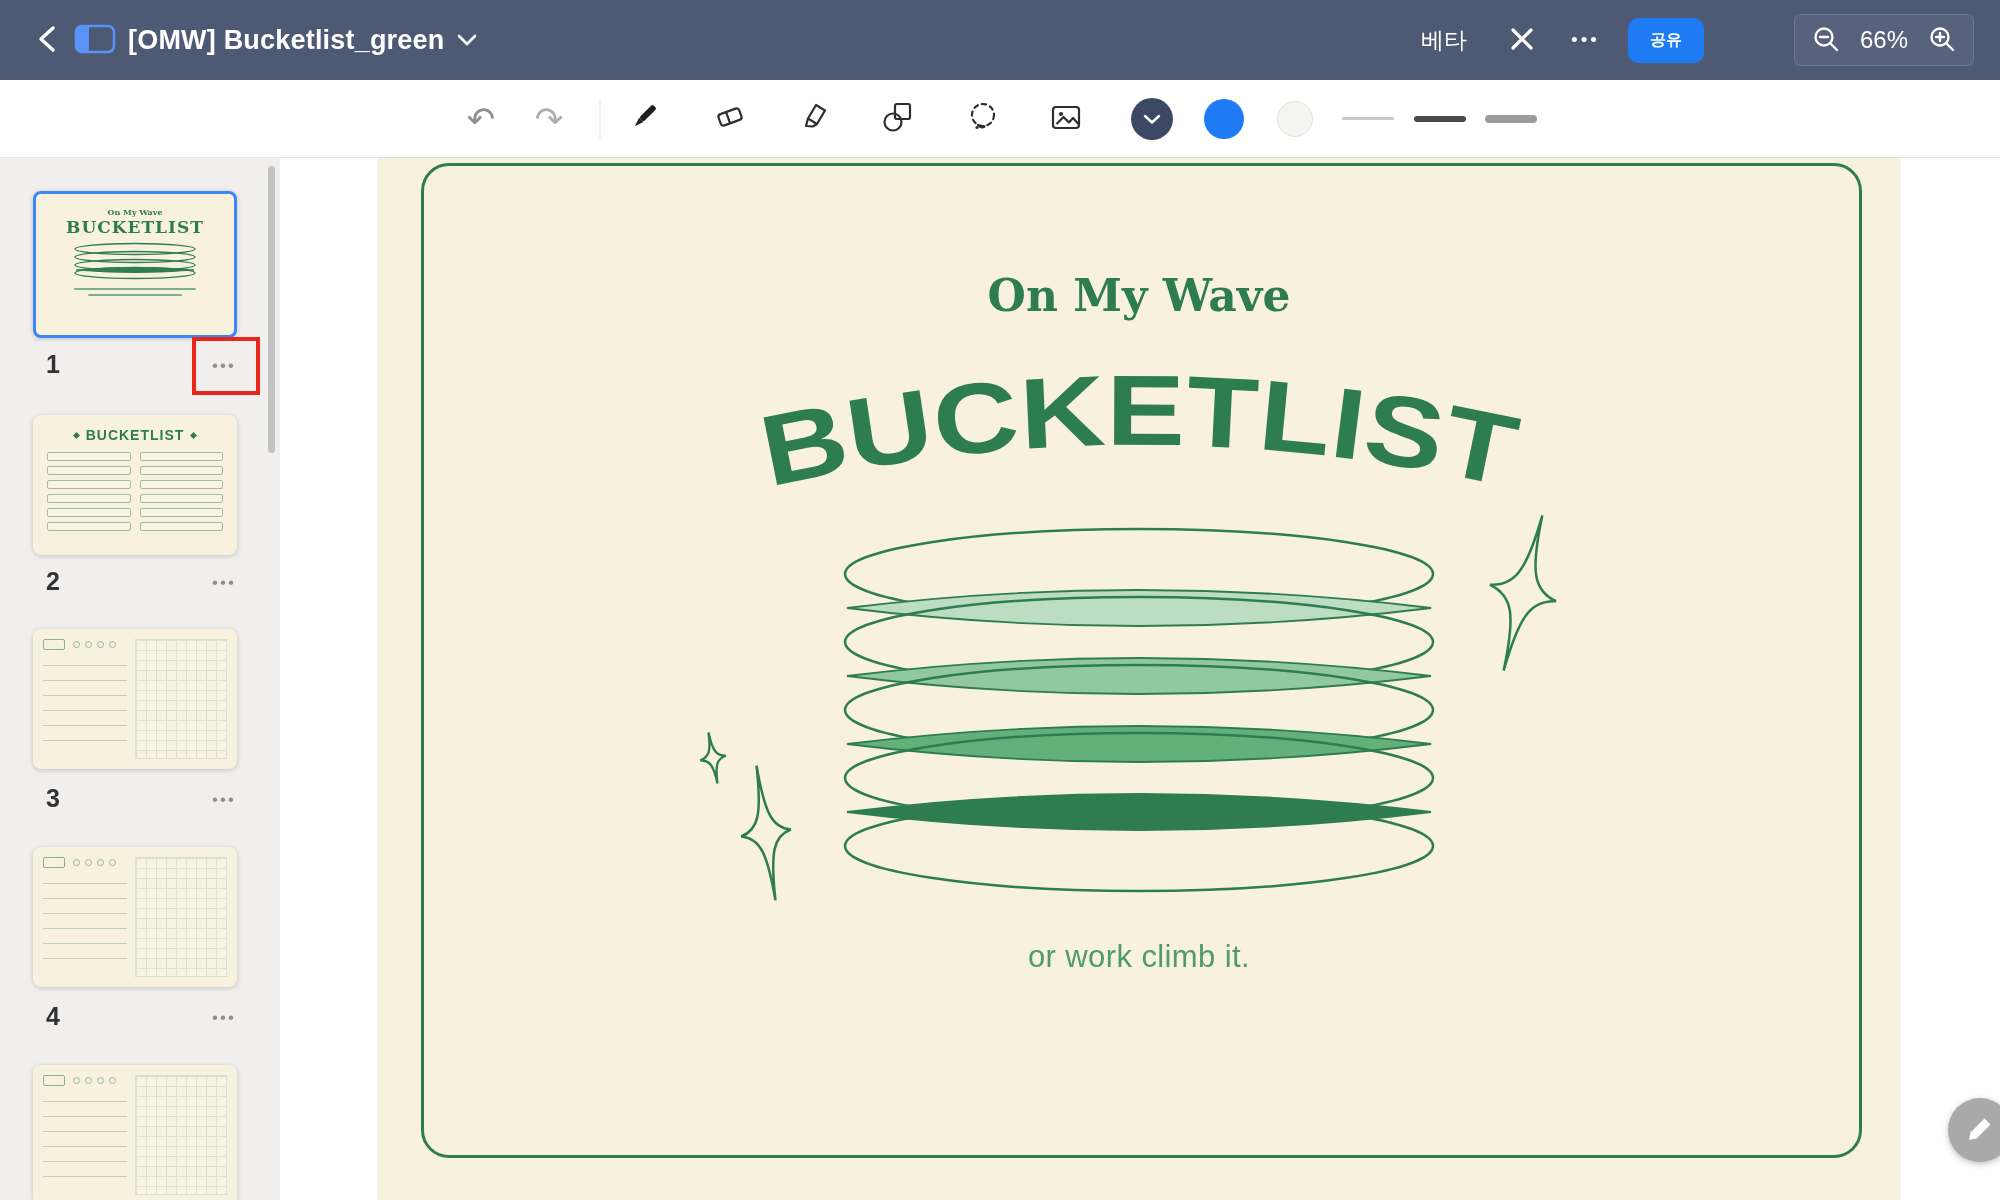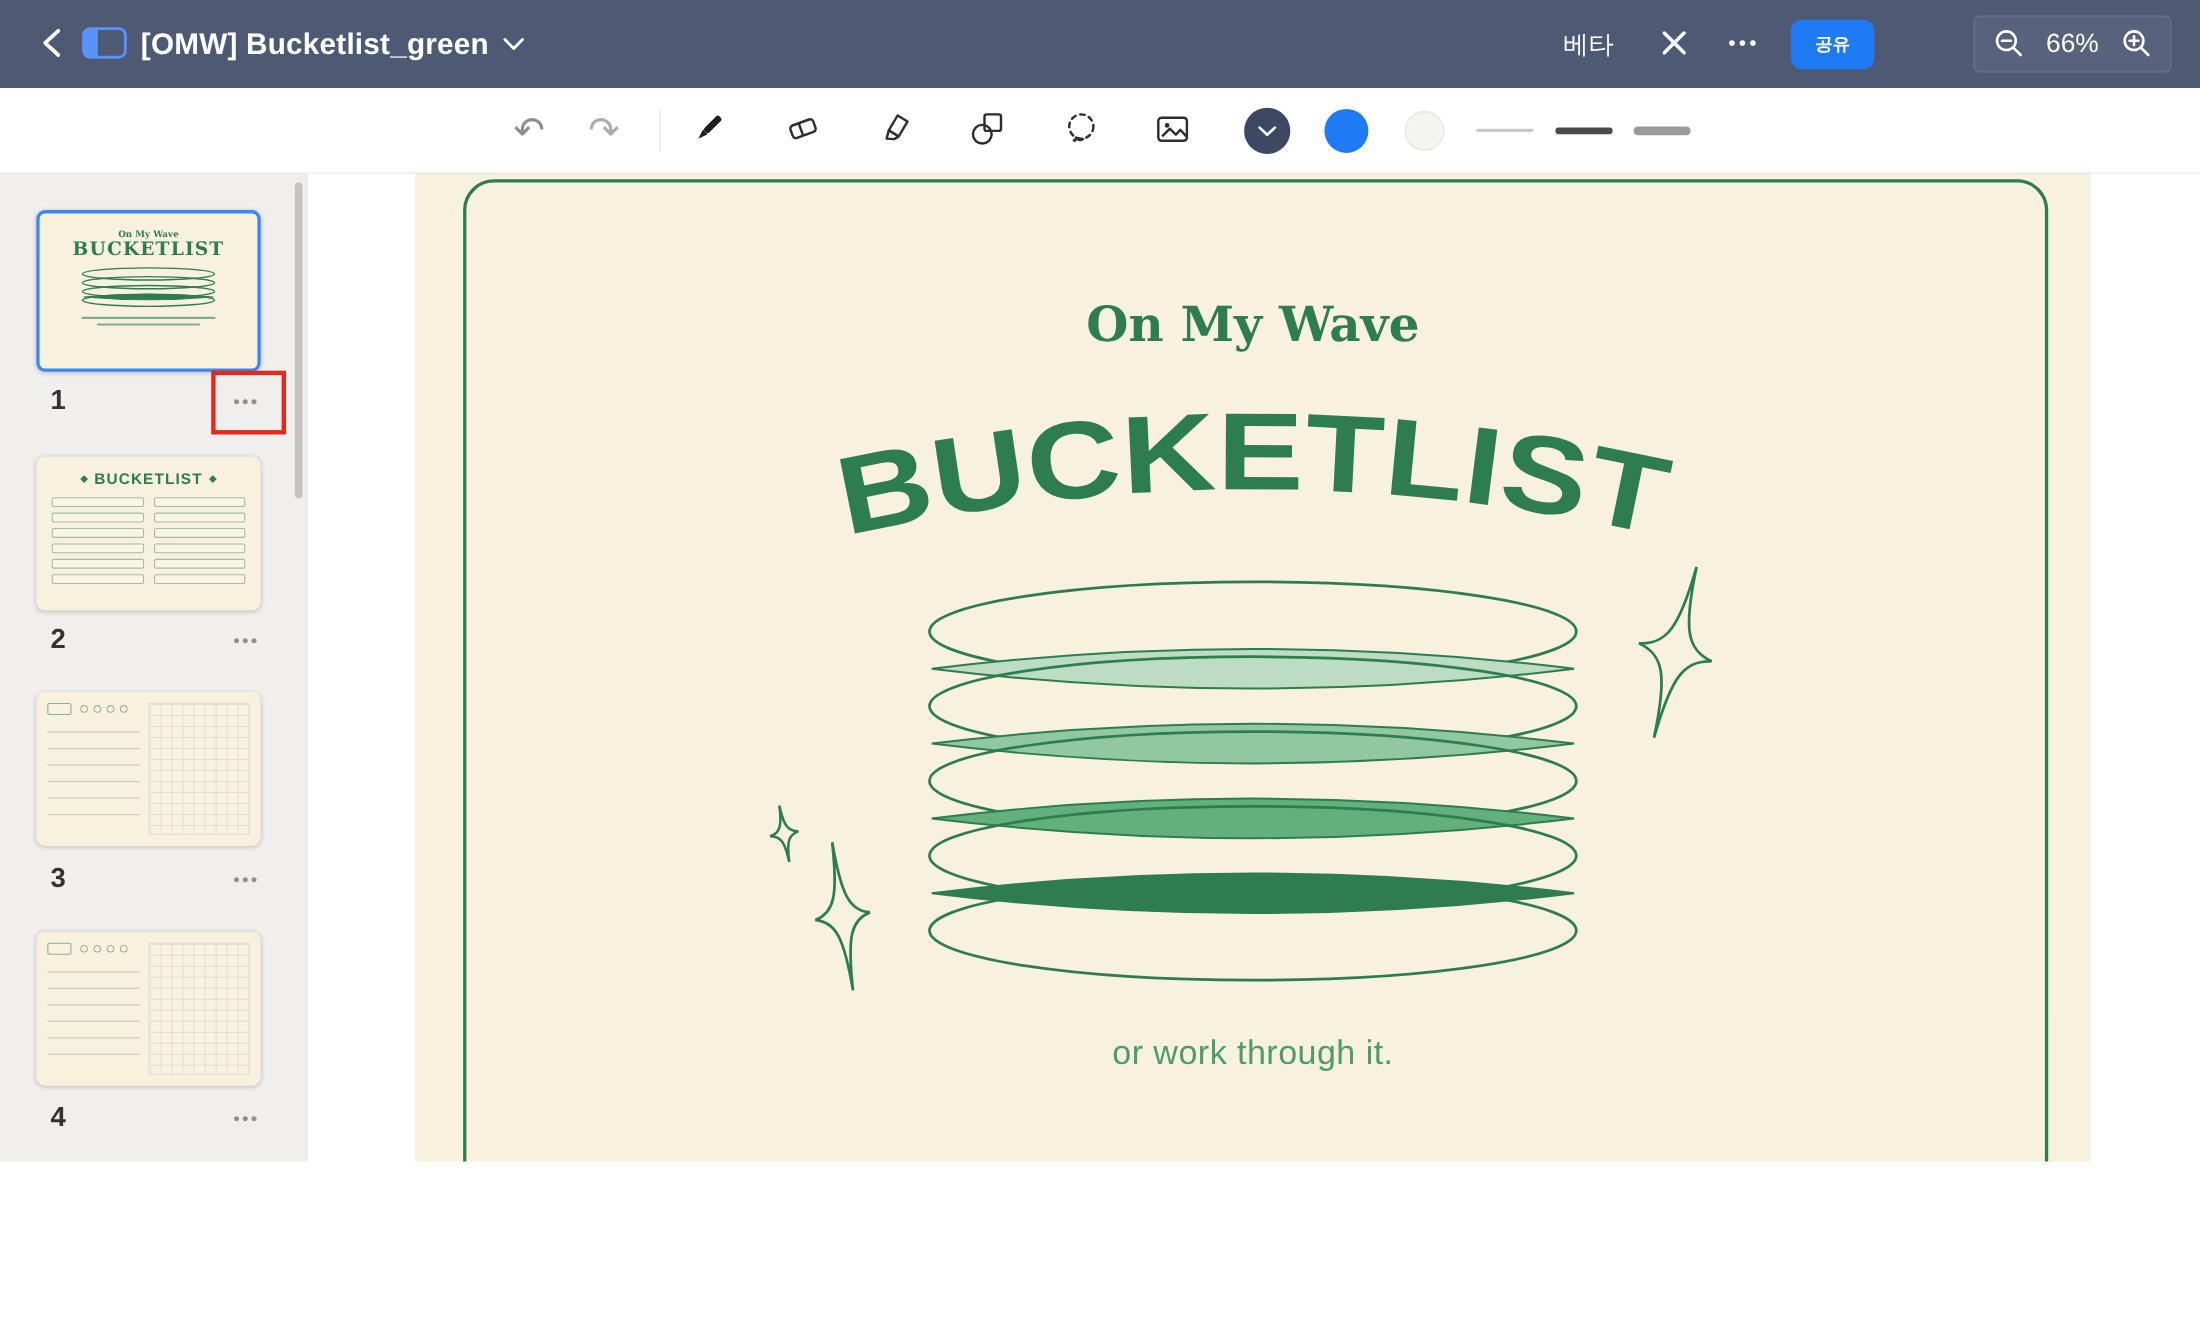--- a/index.html
+++ b/index.html
@@ -1,18 +1,18 @@
 <!DOCTYPE html>
 <html><head>
 <meta charset="utf-8">
 <style>
   *{margin:0;padding:0;box-sizing:border-box;font-family:"Liberation Sans",sans-serif}
   html,body{width:2000px;height:1200px;overflow:hidden}
   button{background:none;border:none;cursor:pointer;padding:0;font-family:inherit}
-  .app{position:relative;width:2000px;height:1056px;background:#fff;overflow:hidden}
+  .app{position:relative;width:2000px;height:1200px;background:#fff;overflow:hidden}
 
   
   .topbar{position:absolute;left:0;top:0;width:100%;height:80px;background:#4e5974;display:flex;align-items:center;padding:0 26px}
   .tb-icon{display:inline-flex;align-items:center;justify-content:center;width:46px;height:46px}
   .title{font-size:27px;font-weight:600;color:#fff;margin-left:10px;letter-spacing:.2px}
   .title-caret{margin-left:12px;display:inline-flex}
   .tb-right{margin-left:auto;display:flex;align-items:center}
   .beta{color:#fff;font-size:23px;margin-right:32px}
   .xtool{margin-right:26px}
   .tb-more{color:#fff;font-size:19px;letter-spacing:3px;margin-right:28px}
@@ -390,21 +390,21 @@
       <svg class="spark-right" width="100" height="180" viewBox="0 0 100 180">
         <path d="M50 5 C52 62.6 59.5 80.2 84 85 C59.5 89.8 52 107.4 50 165 C48 107.4 40.5 89.8 16 85 C40.5 80.2 48 62.6 50 5 Z" fill="none" stroke="#2e7d4f" stroke-width="2.5" transform="rotate(14 50 85)"></path>
       </svg>
 
       <svg class="spark-left" width="120" height="200" viewBox="0 0 120 200">
         <path d="M25 4 C25.8 22.7 28.6 28.4 38 30 C28.6 31.6 25.8 37.3 25 56 C24.2 37.3 21.4 31.6 12 30 C21.4 28.4 24.2 22.7 25 4 Z" fill="none" stroke="#2e7d4f" stroke-width="2.3" transform="rotate(-10 25 30)"></path>
         <path d="M78 37 C79.5 86 85 100.9 103 105 C85 109.1 79.5 124 78 173 C76.5 124 71 109.1 53 105 C71 100.9 76.5 86 78 37 Z" fill="none" stroke="#2e7d4f" stroke-width="2.5" transform="rotate(-8 78 105)"></path>
       </svg>
 
       <div class="quote">
-        <div>or work through it.</div>
+        <div>or work climb it.</div>
       </div>
     </div>
   </main>
 
   <button class="fab">
     <span>
       <svg width="30" height="30" viewBox="0 0 30 30">
           <path fill="#fff" d="M19.5 4.5l6 6L11.5 24.5 4 26l1.5-7.5z"></path>
         </svg>
     </span>

